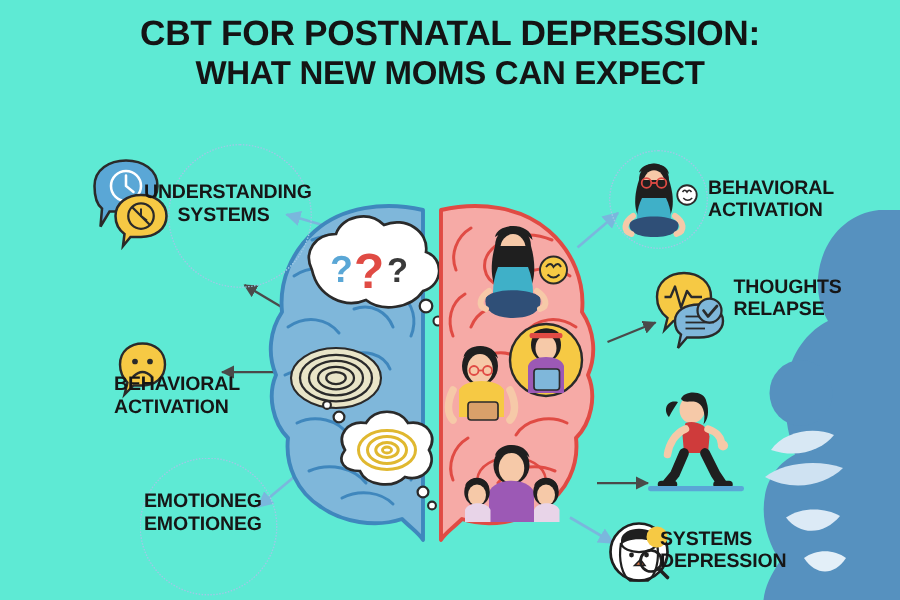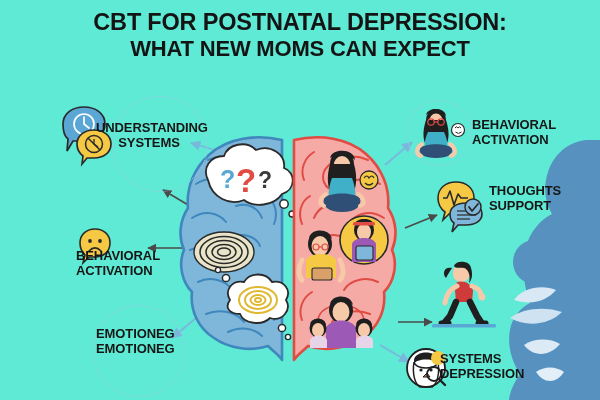--- a/index.html
+++ b/index.html
@@ -307,21 +307,21 @@
       <line x1="25" y1="31" x2="44" y2="31"></line>
       <line x1="25" y1="35" x2="44" y2="35"></line>
       <line x1="25" y1="39" x2="38" y2="39"></line>
     </g>
     <circle cx="41" cy="27" r="8" fill="#7fb7da" stroke="#2a2a2a" stroke-width="1.5"></circle>
     <path d="M37,27 L40,31 L46,24" stroke="#2a2a2a" stroke-width="1.8" fill="none" stroke-linecap="round" stroke-linejoin="round"></path>
   </svg>
 
   <div class="lbl" style="left:489px;top:183px;">
     <span>THOUGHTS</span><br>
-    <span>SUPPORT</span>
+    <span>RELAPSE</span>
   </div>
 
   <svg style="position:absolute;left:428px;top:258px;" width="70" height="72" viewBox="0 0 70 72">
     <path d="M36,6 C30,5 25,9 25,15 C25,20 28,24 33,24 C38,24 42,20 42,15 C42,10 40,7 36,6 Z" fill="#f6c9a8"></path>
     <path d="M26,8 C28,2 42,2 43,10 C45,16 44,22 41,25 C43,17 40,11 36,10 C32,9 28,11 26,8 Z" fill="#1f1f1f"></path>
     <path d="M24,10 C16,8 14,16 18,20 C20,16 22,13 24,10 Z" fill="#1f1f1f"></path>
     <path d="M29,24 C35,22 44,25 45,33 L44,44 L28,44 L27,32 Z" fill="#cf3b3b"></path>
     <path d="M29,28 C22,31 18,38 17,45" stroke="#f6c9a8" stroke-width="5" fill="none" stroke-linecap="round"></path>
     <path d="M44,28 C50,30 53,34 53,38" stroke="#f6c9a8" stroke-width="5" fill="none" stroke-linecap="round"></path>
     <circle cx="54" cy="39" r="3.4" fill="#f6c9a8"></circle>

